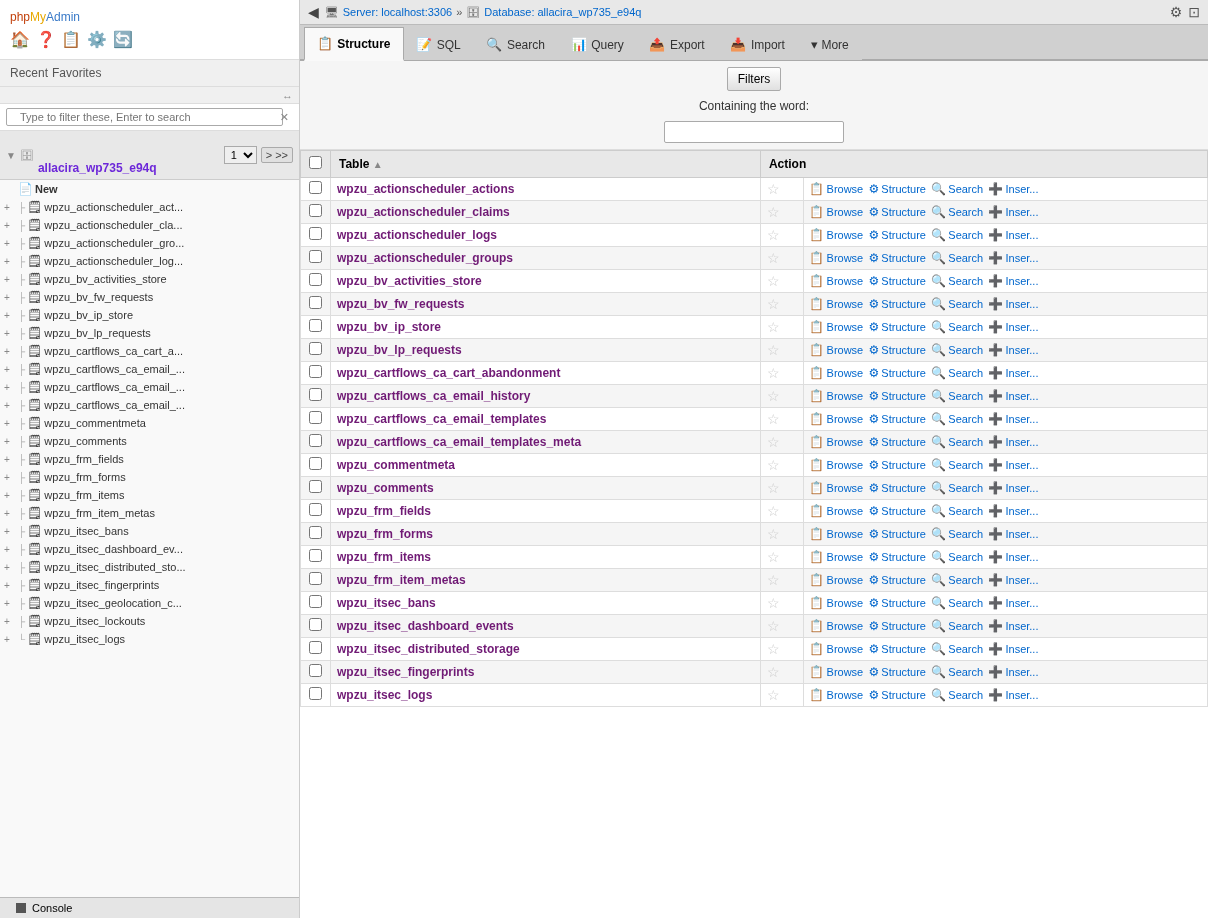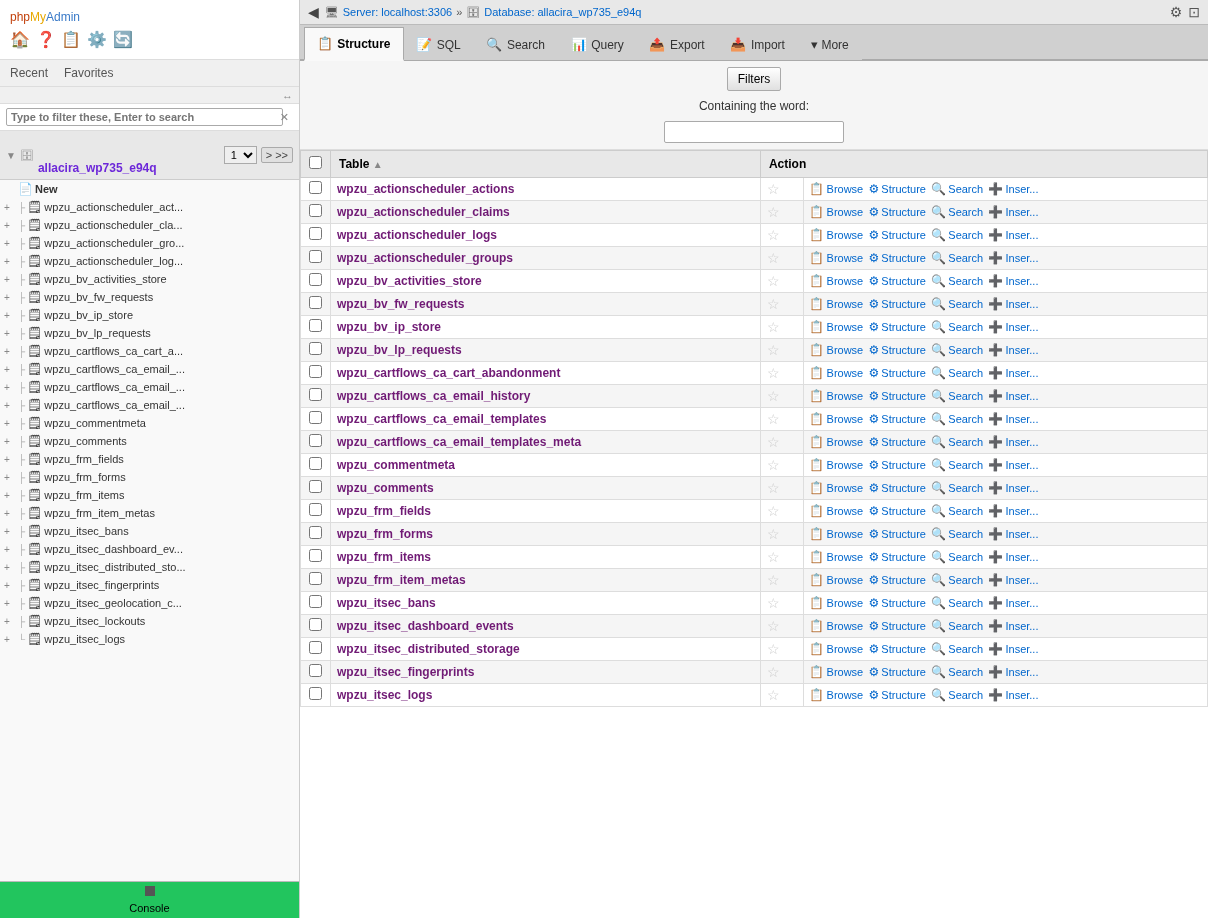--- a/index.html
+++ b/index.html
@@ -26,45 +26,44 @@
       display: flex;
       gap: 6px;
       margin-top: 6px;
     }
     .sidebar-icons span {
       font-size: 16px;
       cursor: pointer;
     }
     .sidebar-nav-tabs {
       display: flex;
-      gap: 16px;
+      gap: 4px;
       padding: 6px 10px;
       background: #f0f0f0;
       border-bottom: 1px solid #ddd;
     }
     .sidebar-nav-tabs span {
       cursor: pointer;
       color: #555;
       font-size: 12px;
     }
     .sidebar-filter-bar {
       display: flex;
       align-items: center;
       padding: 4px 6px;
       background: #fff;
       border-bottom: 1px solid #ddd;
       position: relative;
     }
     .sidebar-filter-bar input {
       width: 100%;
       border: 1px solid #aaa;
-      padding: 2px 20px 2px 4px;
+      padding: 2px 20px 2px 13px;
       font-size: 11px;
       border-radius: 2px;
-      font-weight: bold;
     }
     .sidebar-filter-bar .clear-btn {
       position: absolute;
       right: 10px;
       cursor: pointer;
       color: #888;
       font-size: 11px;
     }
     .sidebar-expand-icon {
       text-align: right;
@@ -123,29 +122,28 @@
       text-overflow: ellipsis;
       gap: 2px;
     }
     .tree-item .expand-icon { color: #888; font-size: 10px; width: 12px; }
     .tree-item .db-icon { font-size: 12px; }
     .tree-item .item-label { font-size: 11px; color: #333; overflow: hidden; text-overflow: ellipsis; }
     .tree-item.new-item { color: #0066cc; font-weight: bold; }
 
     
     .console-bar {
-      background: #22c55e;
+      background: #e5e5e5;
       border-top: 1px solid #bbb;
       padding: 4px 16px;
       font-size: 11px;
       display: flex;
       align-items: center;
       gap: 6px;
       cursor: pointer;
-      flex-direction: column;
     }
     .console-bar .console-icon {
       width: 10px;
       height: 10px;
       background: #555;
       display: inline-block;
     }
 
     
     .main-content {

